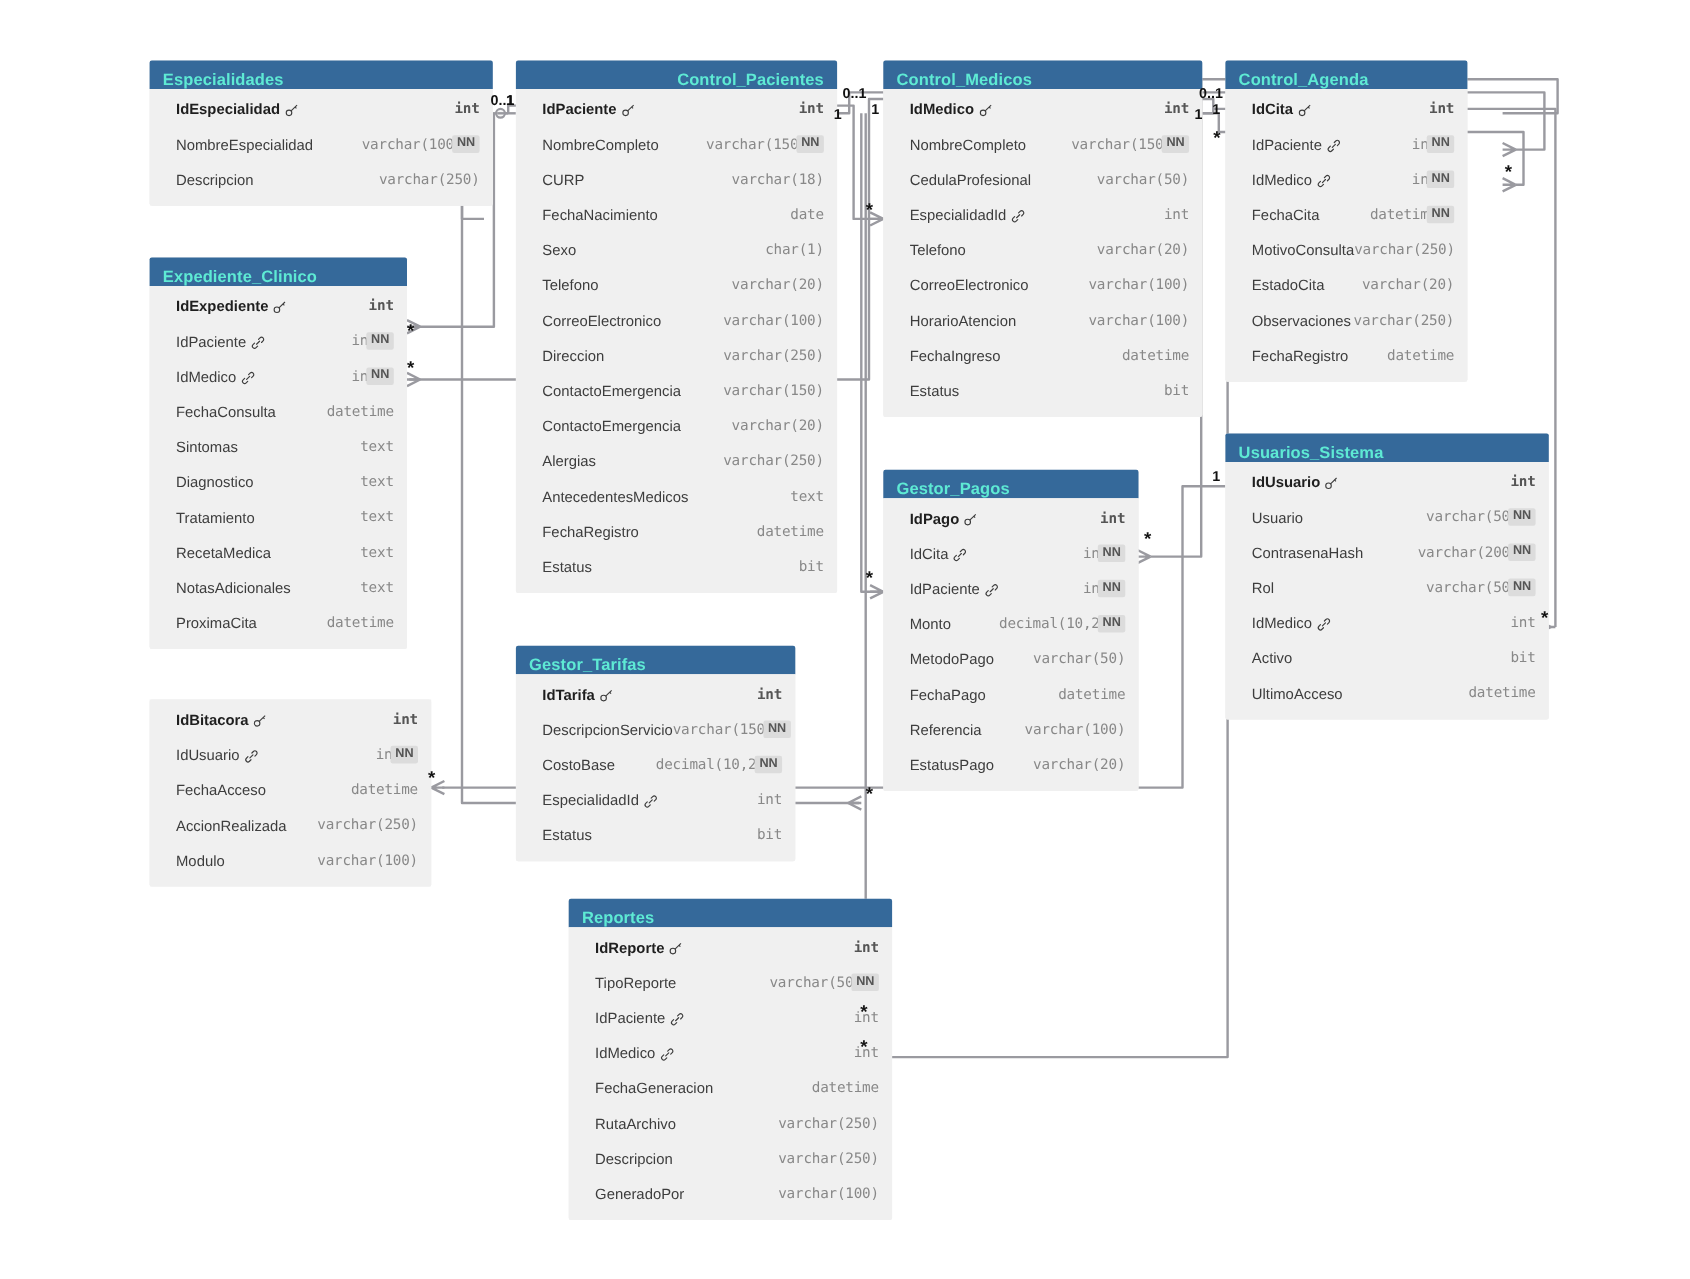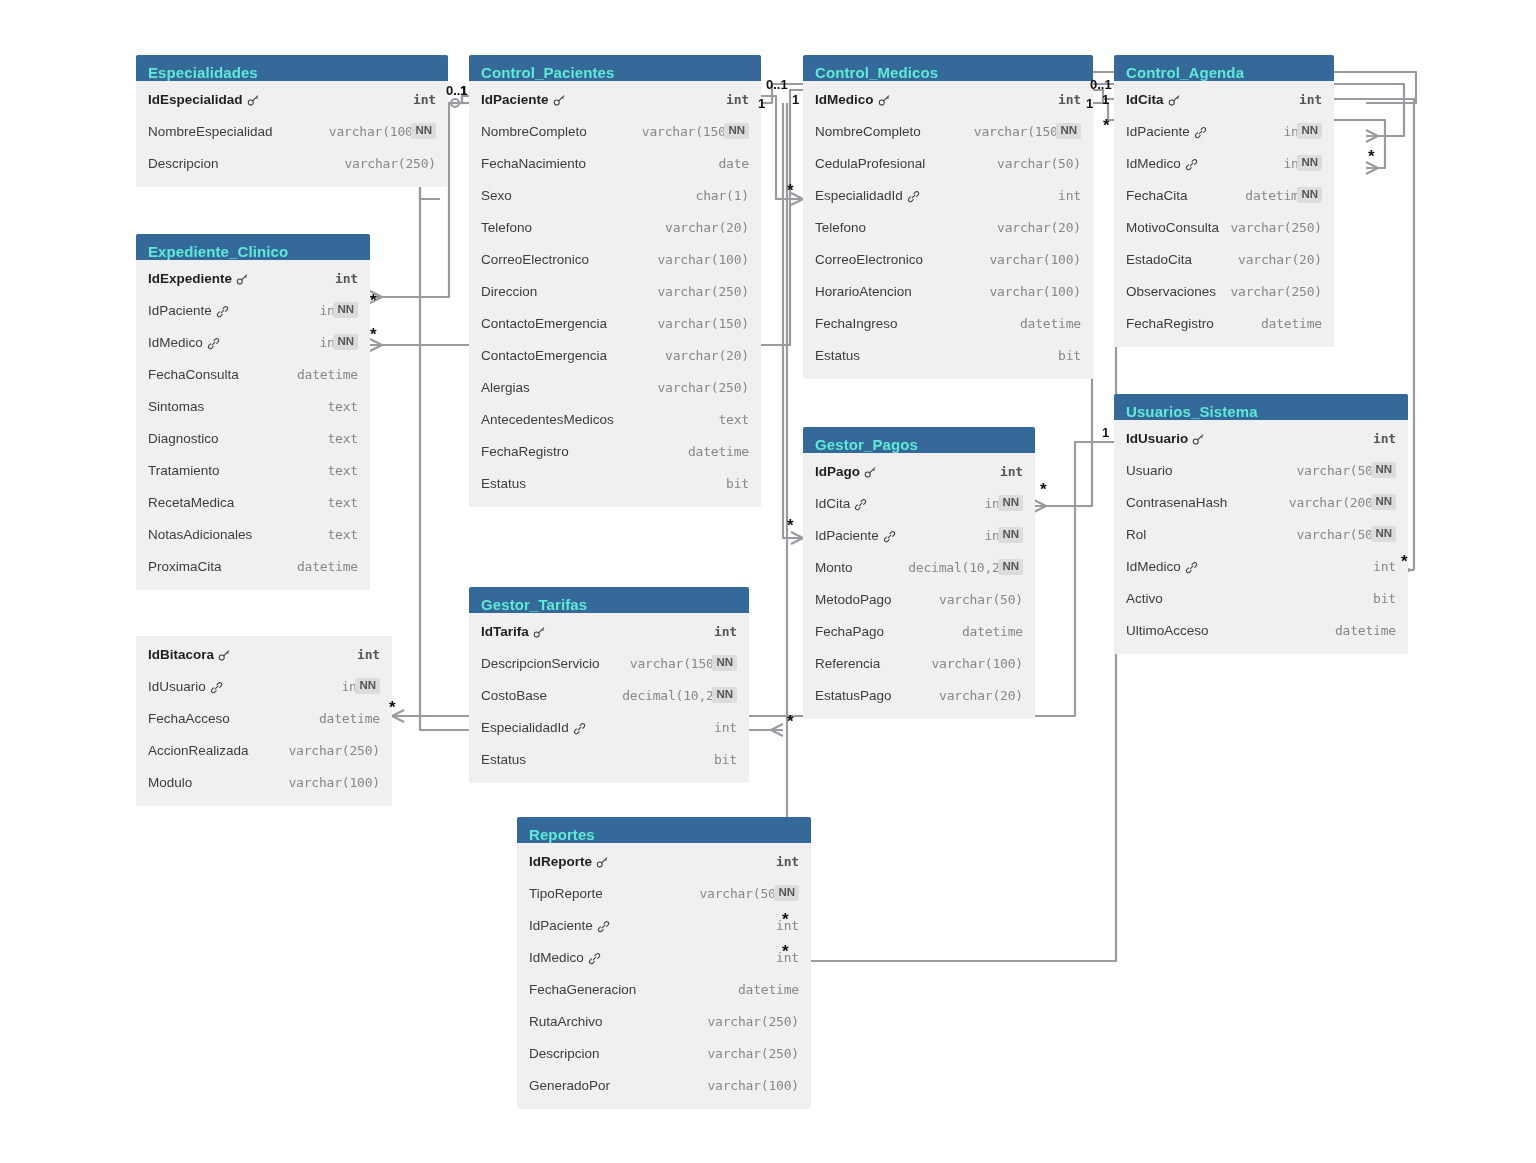--- a/index.html
+++ b/index.html
@@ -43,21 +43,21 @@
     color: #5eead4;
     font-size: 15px;
     font-weight: bold;
     letter-spacing: 0.1px;
     padding: 10px 12px 1px 12px;
     border-radius: 2px 2px 0 0;
     line-height: 1;
   }
   .entity-body {
     background: #f0f0f0;
-    padding: 2px 0 8px 0;
+    padding: 2px 0 8px 12px;
     border-radius: 0 0 2px 2px;
   }
   .attr {
     display: flex;
     align-items: center;
     height: 32px;
     padding: 0 12px 0 12px;
     box-sizing: border-box;
     white-space: nowrap;
   }
@@ -447,21 +447,21 @@
             <span class="attr-name">
               <span>Modulo</span>
             </span>
             <span class="attr-spacer"></span>
             <span class="attr-right">
               <span class="attr-type">varchar(100)</span>
             </span>
           </div>
         </div>
       </div>
-      <div class="entity" style="left: 469px; top: 55px; width: 292px;">
+      <div class="entity" style="left: 469px; top: 55px; width: 292px; text-align: right;">
         <div class="entity-header">Control_Pacientes</div>
         <div class="entity-body">
           <div class="attr pk">
             <span class="attr-name">
               <span>IdPaciente</span>
               <span class="key-icon">
                 <svg viewBox="0 0 16 16" width="13" height="13">
                   <g fill="none" stroke="#3d3d3d" stroke-width="1.25">
                     <circle cx="4.6" cy="10.6" r="3.1"></circle>
                     <path d="M6.9 8.4 L13.6 1.9"></path>
@@ -480,20 +480,29 @@
               <span>NombreCompleto</span>
             </span>
             <span class="attr-spacer"></span>
             <span class="attr-right">
               <span class="attr-type">varchar(150)</span>
               <span class="nn">NN</span>
             </span>
           </div>
           <div class="attr">
             <span class="attr-name">
+              <span>CURP</span>
+            </span>
+            <span class="attr-spacer"></span>
+            <span class="attr-right">
+              <span class="attr-type">varchar(18)</span>
+            </span>
+          </div>
+          <div class="attr">
+            <span class="attr-name">
               <span>FechaNacimiento</span>
             </span>
             <span class="attr-spacer"></span>
             <span class="attr-right">
               <span class="attr-type">date</span>
             </span>
           </div>
           <div class="attr">
             <span class="attr-name">
               <span>Sexo</span>
@@ -579,21 +588,21 @@
             <span class="attr-name">
               <span>Estatus</span>
             </span>
             <span class="attr-spacer"></span>
             <span class="attr-right">
               <span class="attr-type">bit</span>
             </span>
           </div>
         </div>
       </div>
-      <div class="entity" style="left: 469px; top: 587px; width: 280px;">
+      <div class="entity" style="left: 469px; top: 587px; width: 254px;">
         <div class="entity-header">Gestor_Tarifas</div>
         <div class="entity-body">
           <div class="attr pk">
             <span class="attr-name">
               <span>IdTarifa</span>
               <span class="key-icon">
                 <svg viewBox="0 0 16 16" width="13" height="13">
                   <g fill="none" stroke="#3d3d3d" stroke-width="1.25">
                     <circle cx="4.6" cy="10.6" r="3.1"></circle>
                     <path d="M6.9 8.4 L13.6 1.9"></path>

